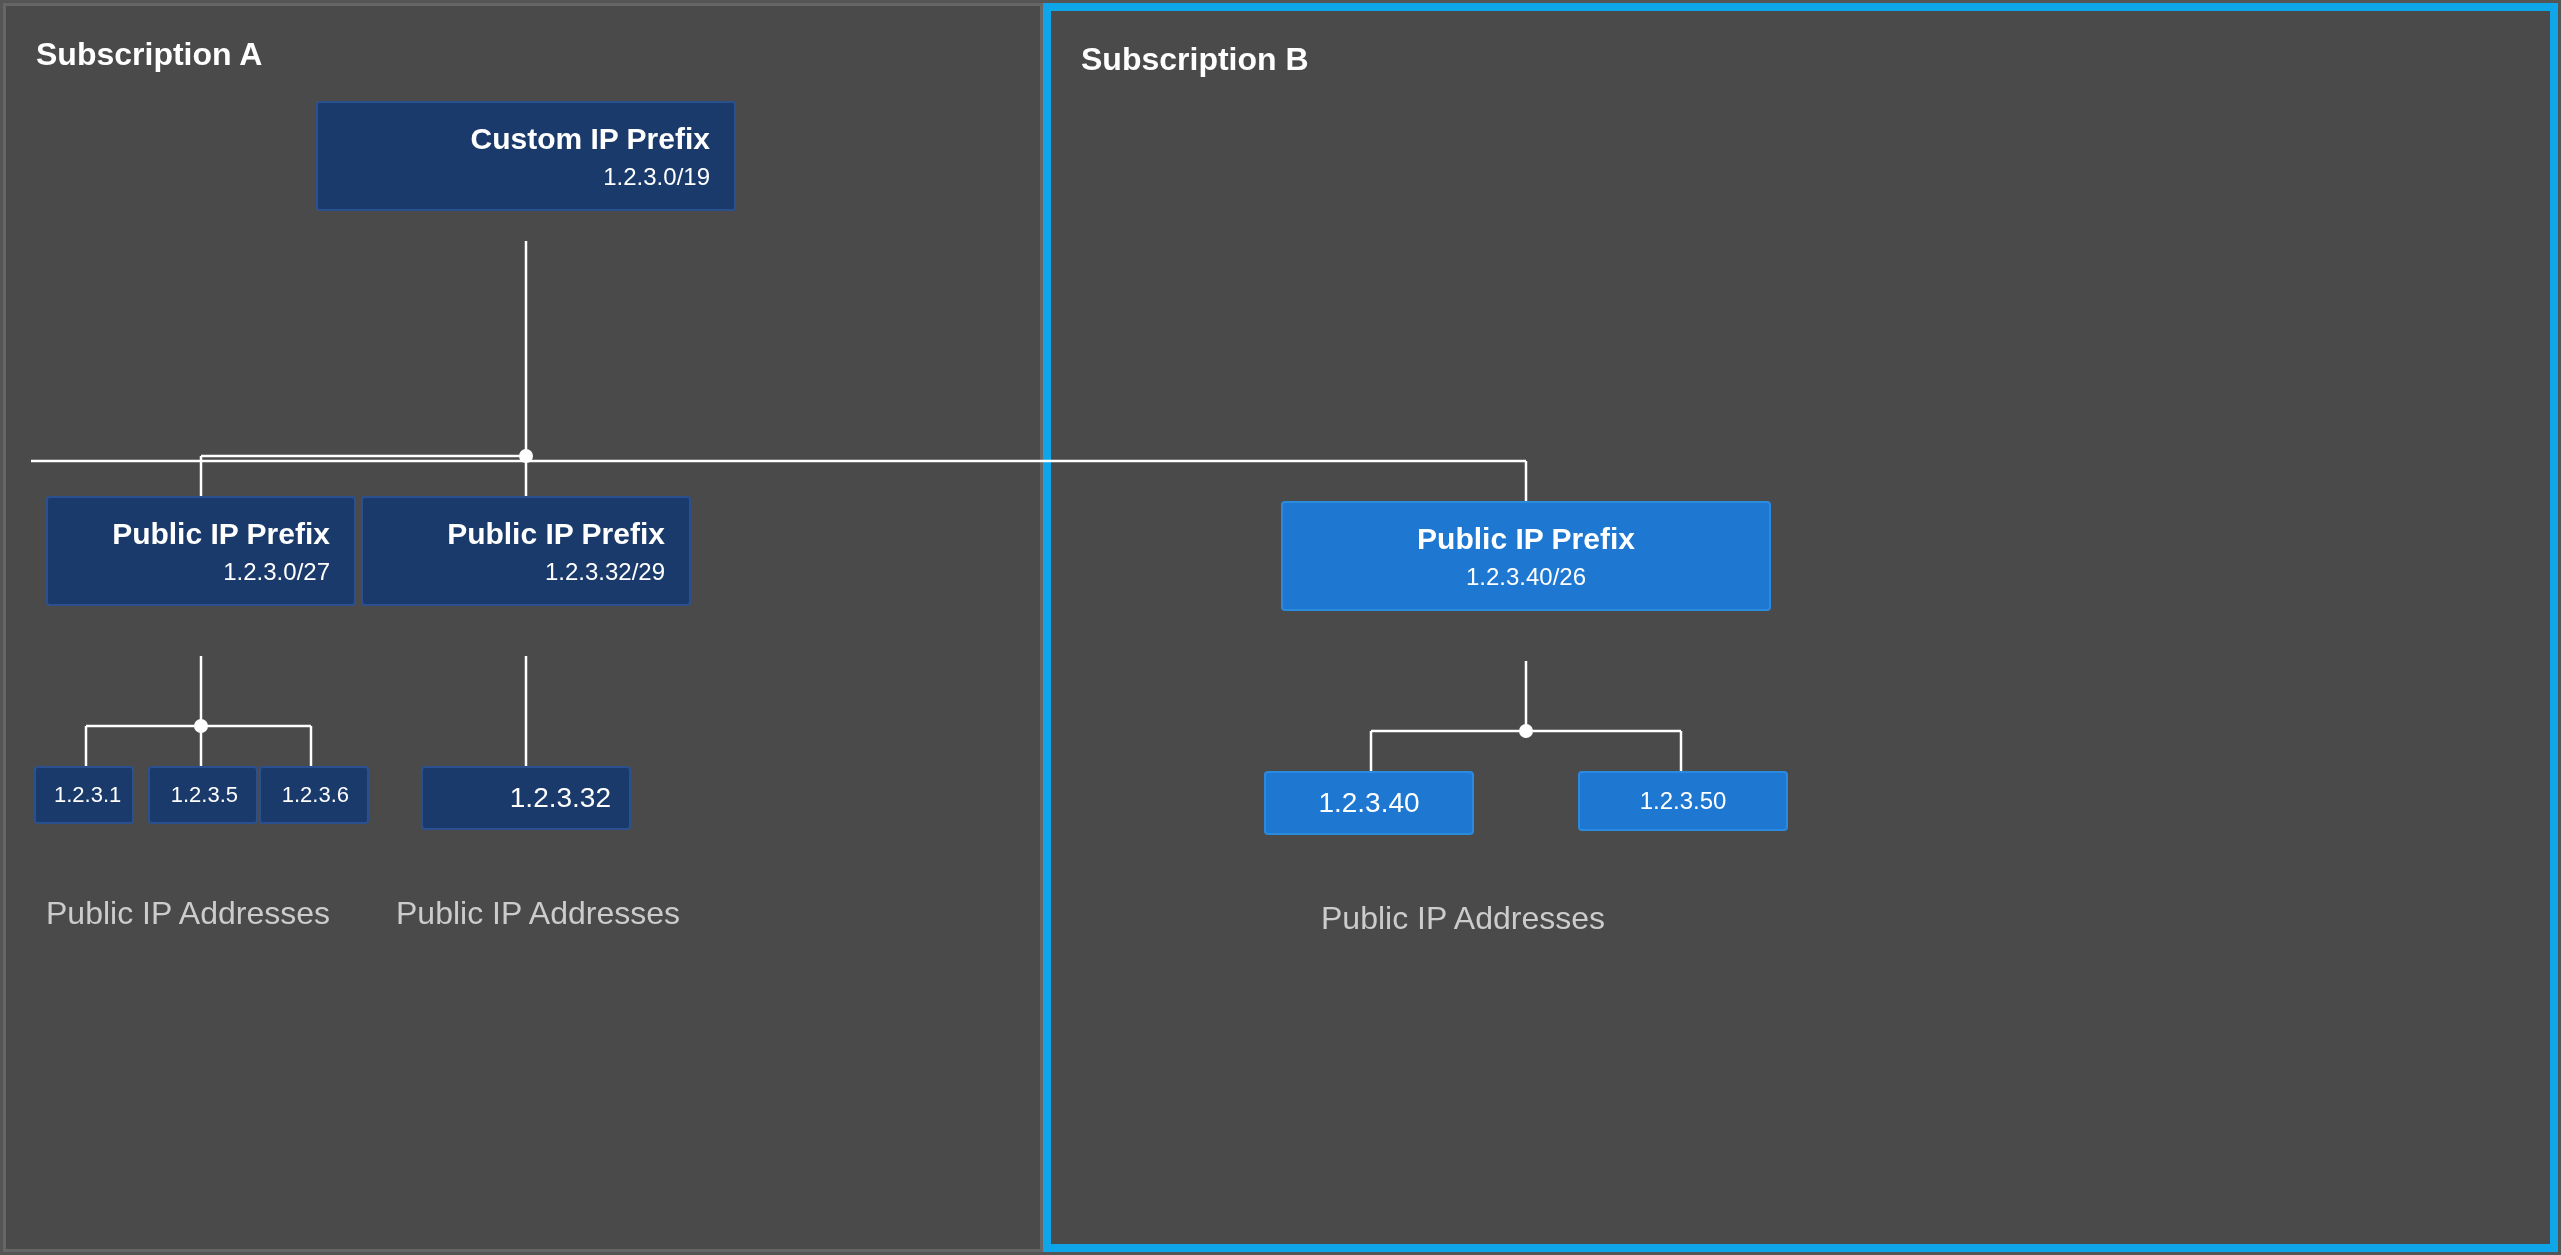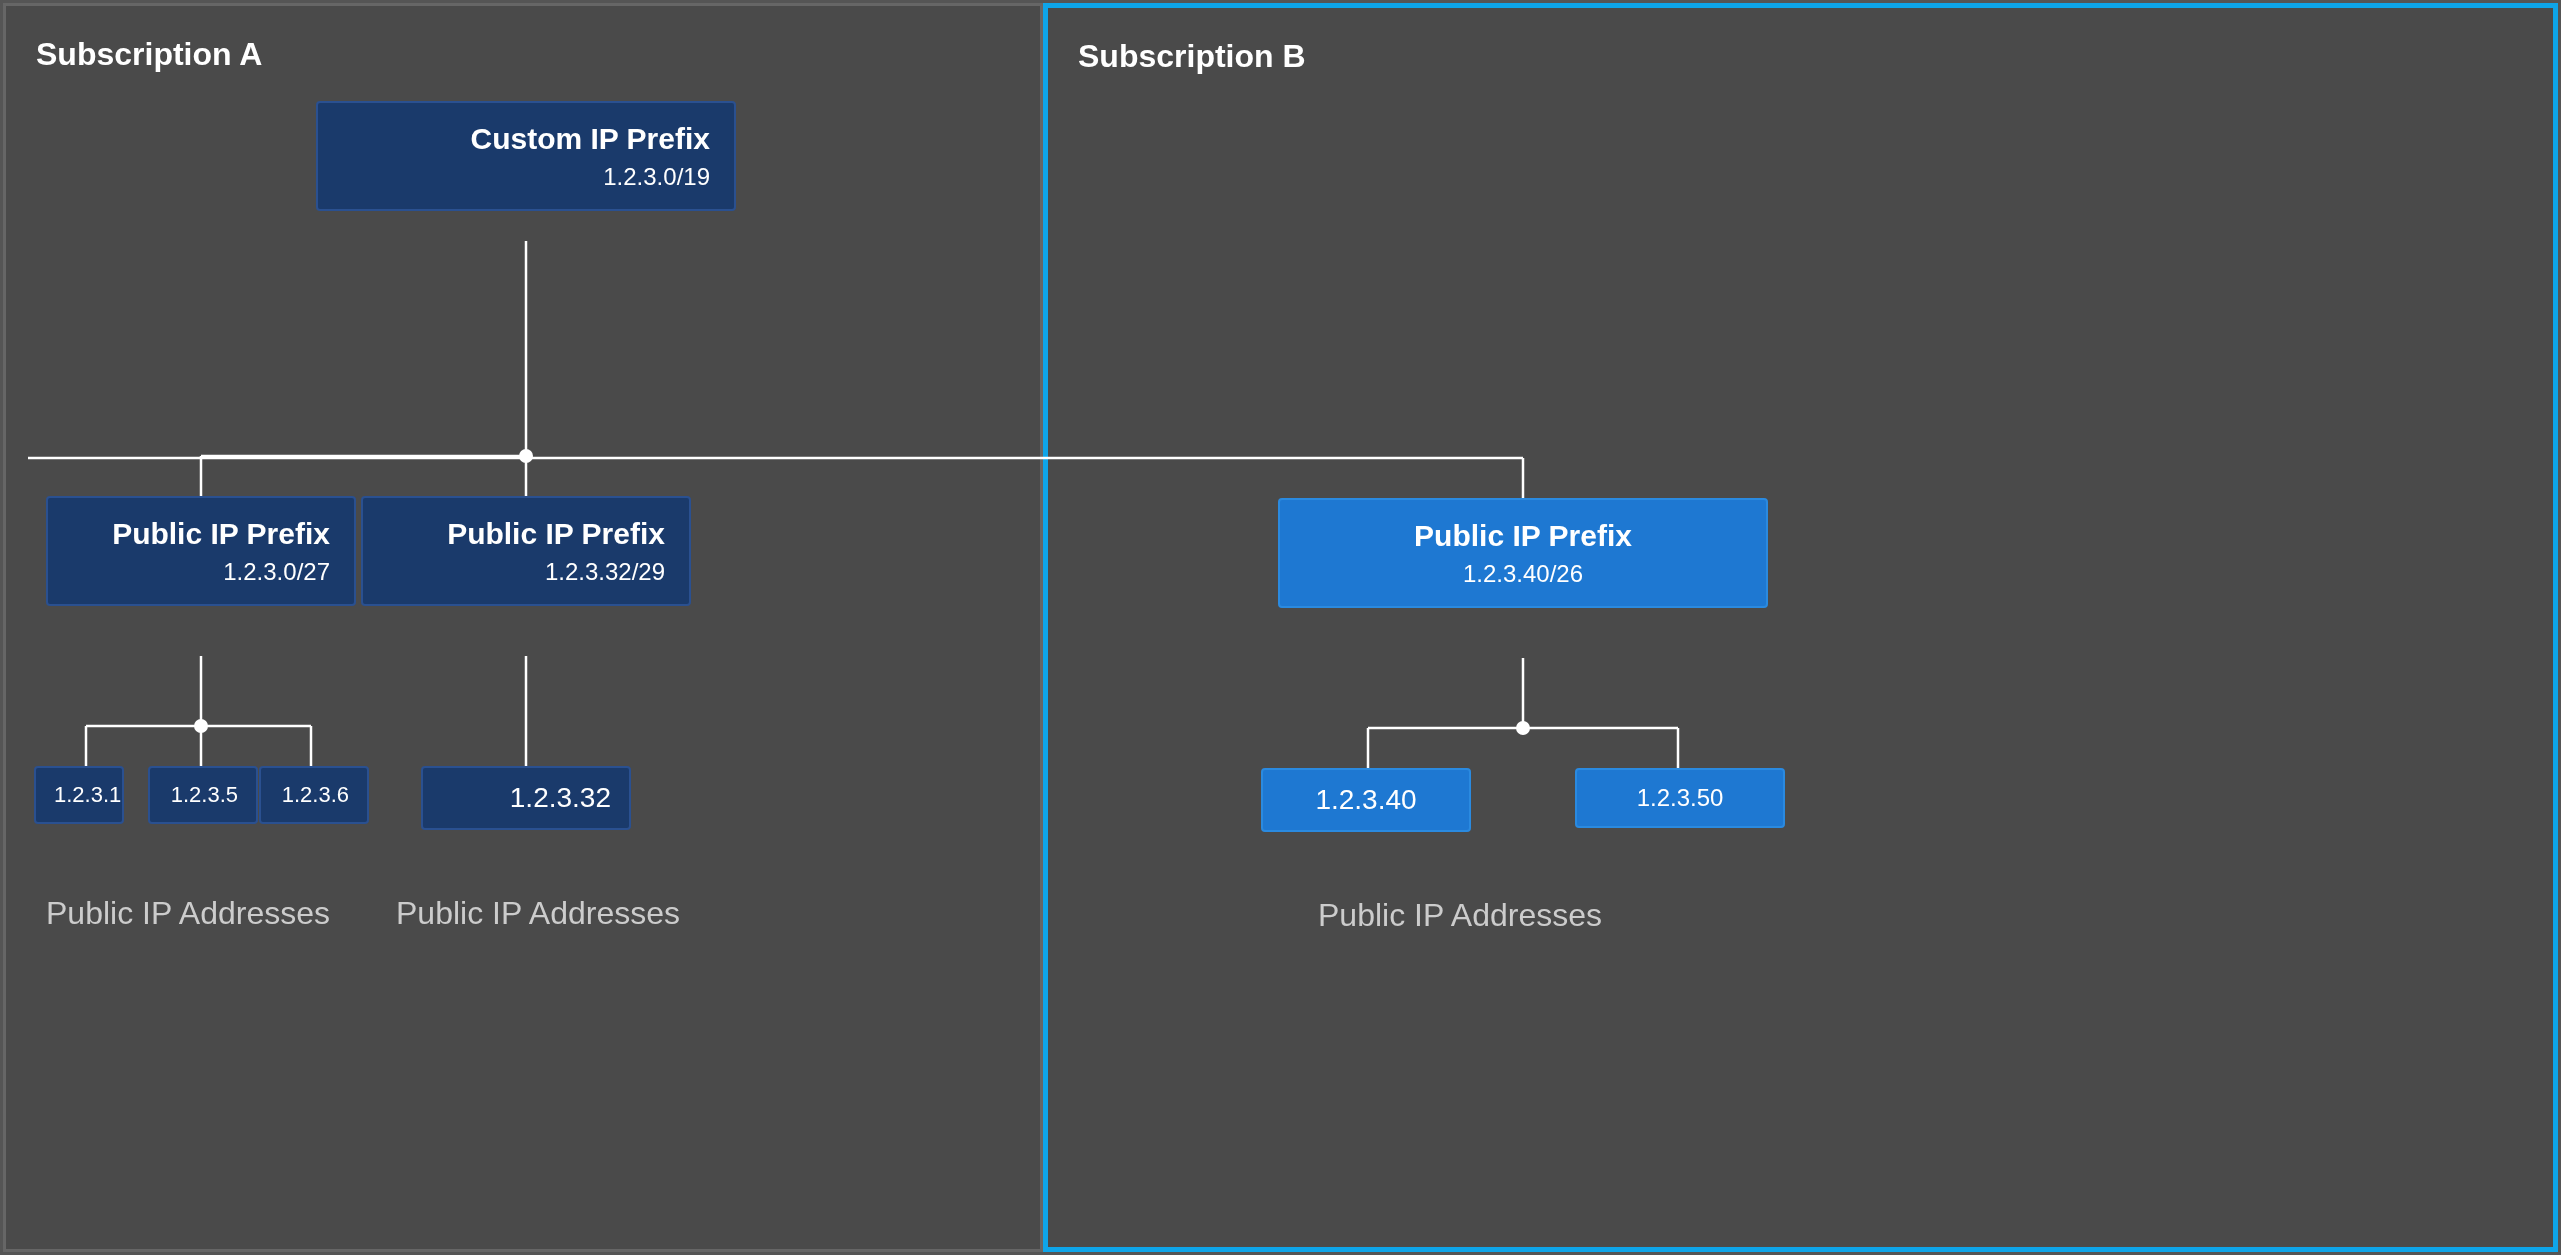--- a/index.html
+++ b/index.html
@@ -25,21 +25,21 @@
       background: #4a4a4a;
       border: 3px solid #666;
       position: relative;
       padding: 30px;
     }
 
     
     .subscription-b {
       flex: 1;
       background: #4a4a4a;
-      border: 5px solid #0ea5e9;
+      border: 8px solid #0ea5e9;
       position: relative;
       padding: 30px;
     }
 
     .subscription-label {
       color: #ffffff;
       font-size: 32px;
       font-weight: 600;
       margin-bottom: 20px;
     }
@@ -138,21 +138,21 @@
       </div>
     </div>
 
     <div style="position:absolute;left:355px;top:490px;width:330px;">
       <div class="box-dark-blue">
         <div class="box-title">Public IP Prefix</div>
         <div class="box-subtitle">1.2.3.32/29</div>
       </div>
     </div>
 
-    <div style="position:absolute;left:28px;top:760px;width:90px;">
+    <div style="position:absolute;left:28px;top:760px;width:100px;">
       <div class="box-dark-blue box-small">
         <div class="box-subtitle">1.2.3.1</div>
       </div>
     </div>
     <div style="position:absolute;left:142px;top:760px;width:110px;">
       <div class="box-dark-blue box-small">
         <div class="box-subtitle">1.2.3.5</div>
       </div>
     </div>
     <div style="position:absolute;left:253px;top:760px;width:110px;">

